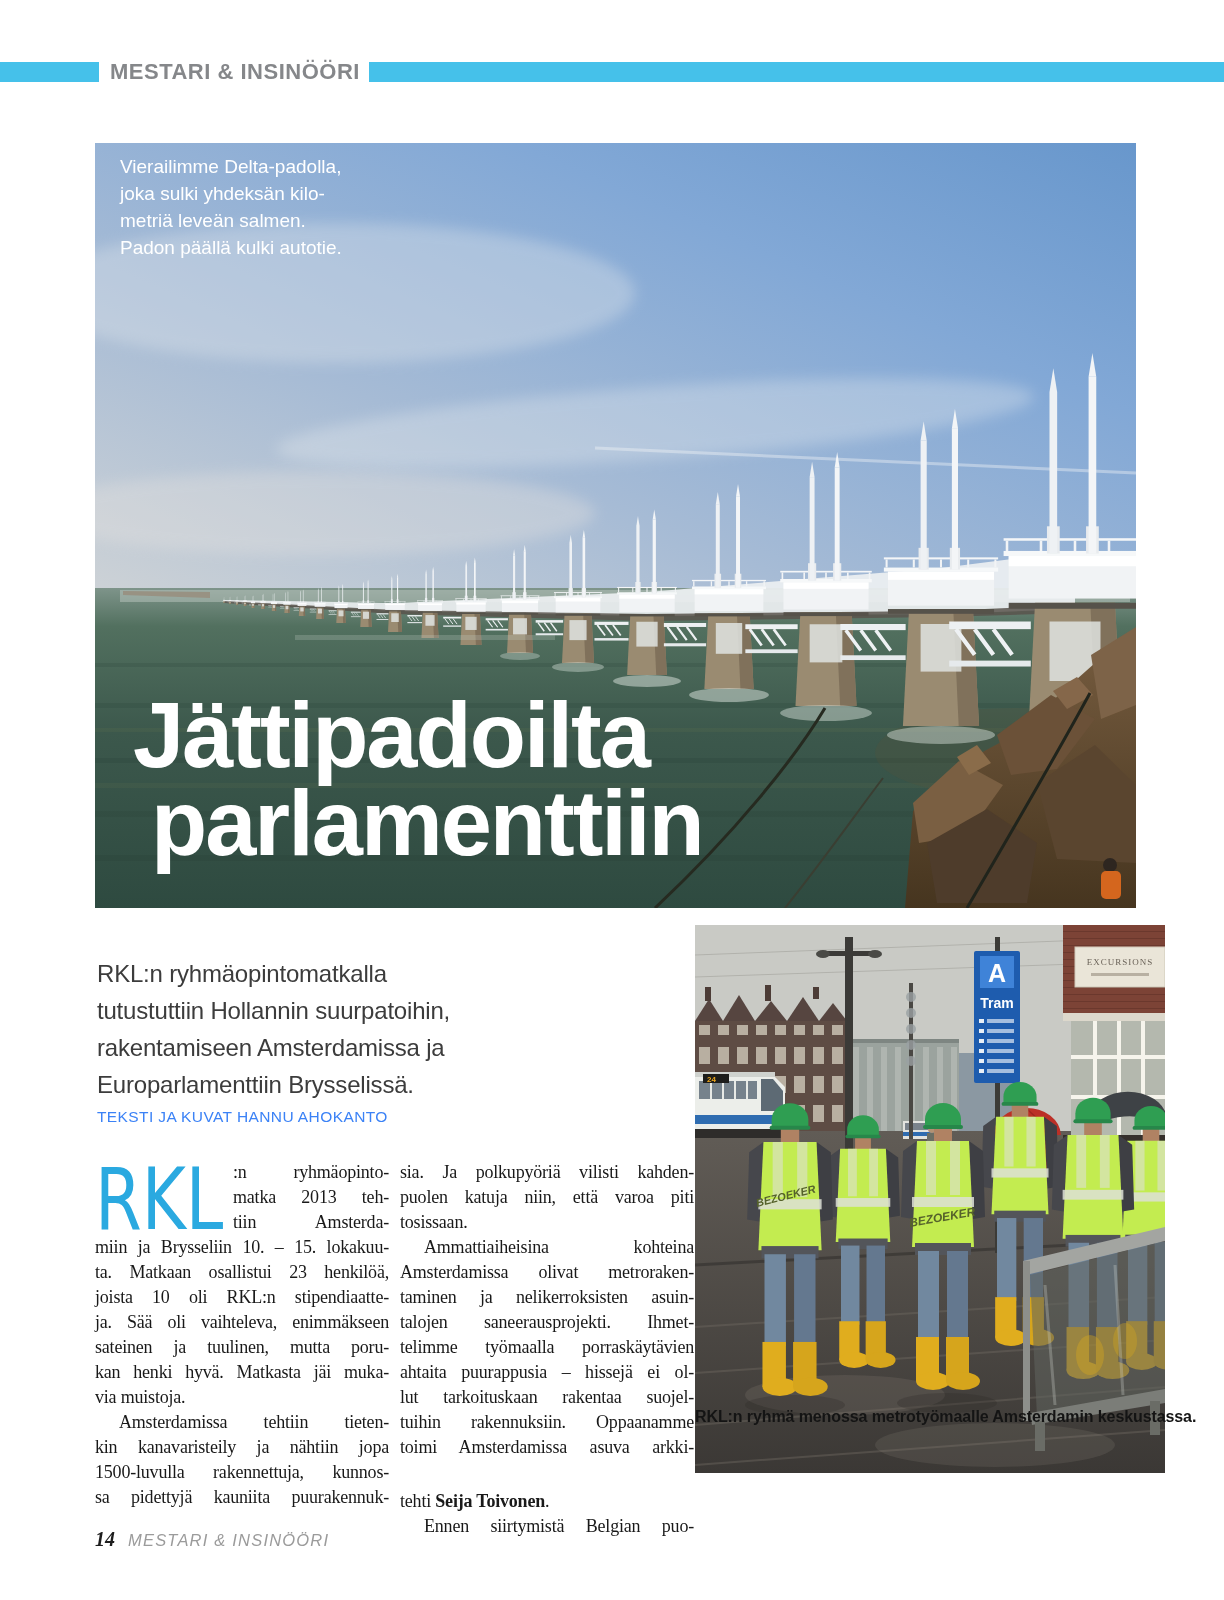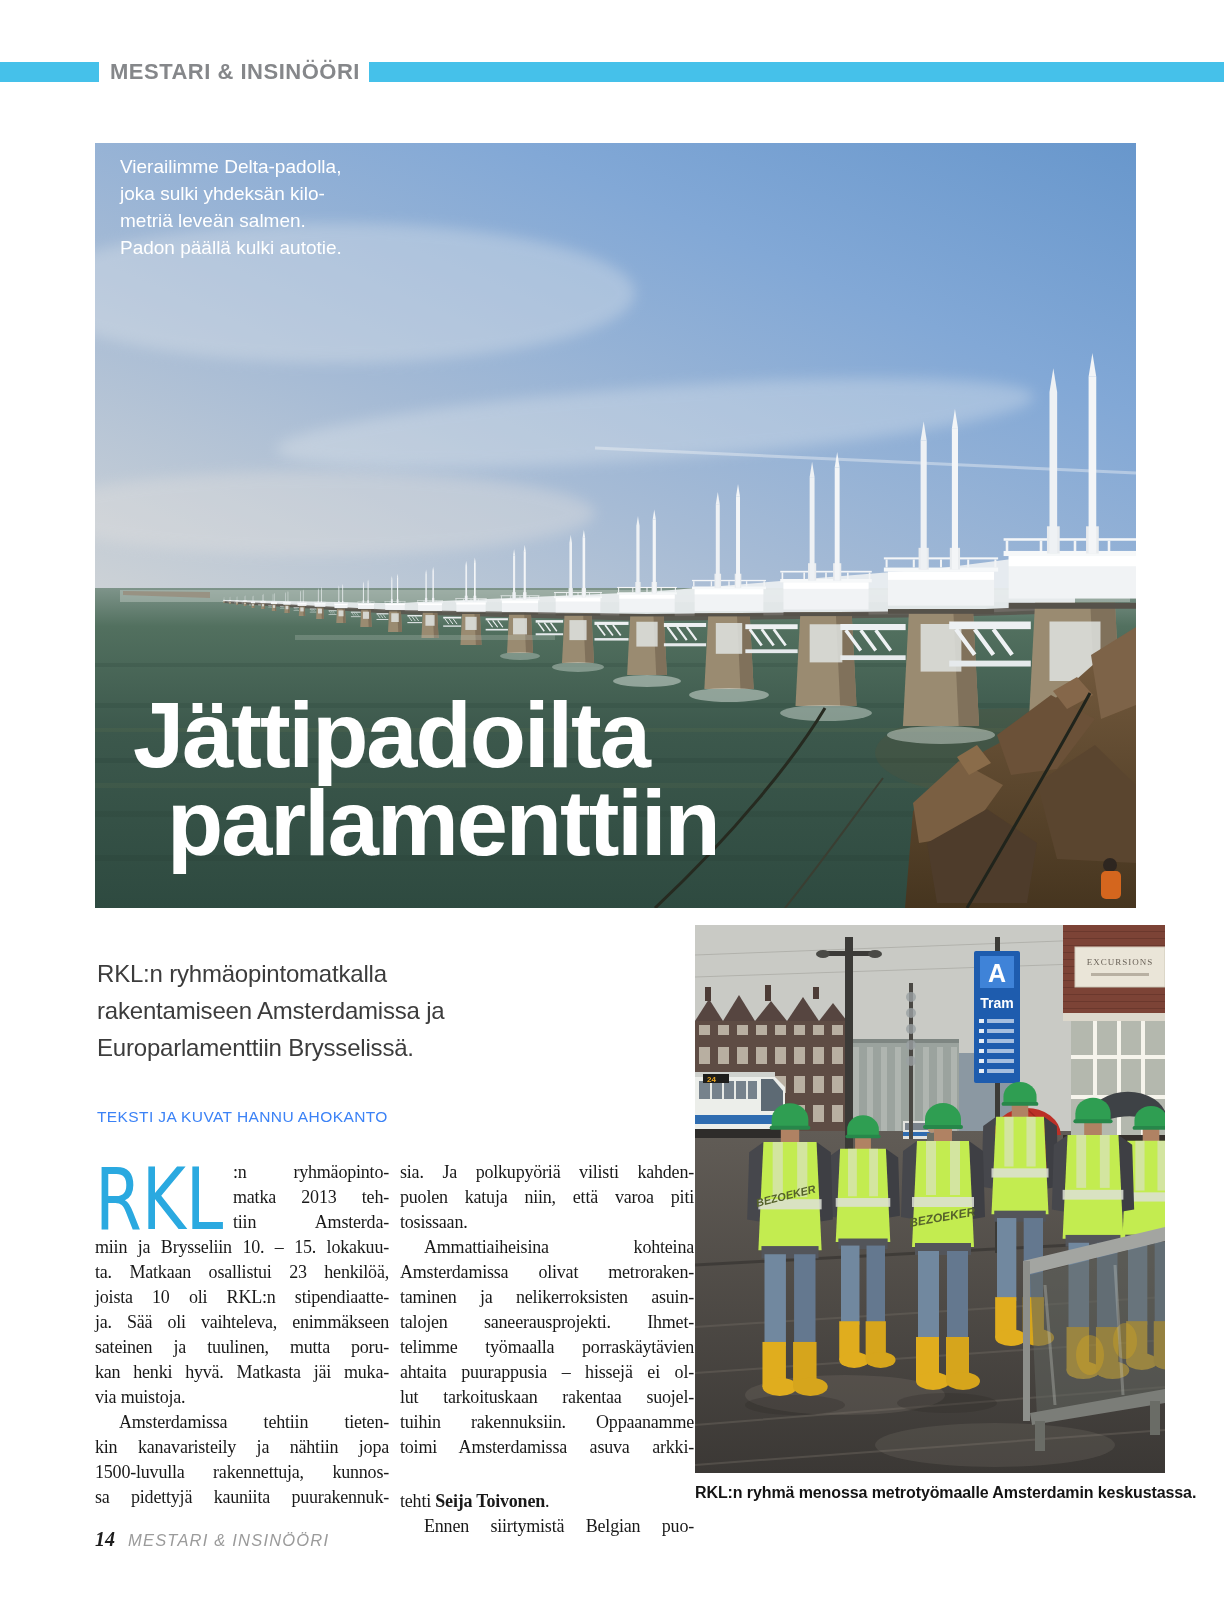--- a/index.html
+++ b/index.html
@@ -9,38 +9,38 @@
 
   #header-bar { left:0; top:62px; width:1224px; height:20px; background:#45c1ea; }
   #header-label { left:99px; top:53px; width:270px; height:37px; background:#ffffff;
     color:#85878a; font-weight:bold; font-size:22px; letter-spacing:.5px; line-height:37px; padding-left:11px; }
 
   #hero { left:95px; top:143px; width:1041px; height:765px; }
   #hero svg { display:block; }
 
   #hero-caption { left:120px; top:153px; color:#ffffff; font-weight:normal; font-size:19px; line-height:27px; }
   #headline { left:133px; top:691px; color:#ffffff; font-weight:bold; font-size:92px; line-height:88px; letter-spacing:-2px; }
-  #headline .line:nth-child(2) { margin-left:34px; }
+  #headline .line:nth-child(2) { margin-left:18px; }
 
   #lead { left:97px; top:955px; font-size:24px; line-height:37px; color:#3c3c3c; letter-spacing:-.2px; }
   #byline { left:97px; top:1108px; font-size:15.5px; color:#3b82f6; letter-spacing:.4px; }
 
   #article { left:95px; top:1160px; width:600px; display:flex; gap:11px;
     font-family:"Liberation Serif",serif; font-size:18px; line-height:25px; color:#191919; letter-spacing:-.2px; }
   .bodycol { width:294px; }
   .para .line { text-align:justify; text-align-last:justify; }
   .para:not(.cont) .line:last-child { text-align-last:left; }
   .para.ind .line:first-child { text-indent:24px; }
   .line-static { text-align:left;margin-top:29px; }
   .line-static b { font-weight:bold; }
   #dropcap-wrap { float:left; width:130px; height:68px; margin:4px 8px 0 0; }
 
   #photo2 { left:695px; top:925px; width:470px; height:548px; }
   #photo2 svg { display:block; }
-  #photo2-caption { left:695px; top:1484px; font-size:16px; font-weight:bold; color:#141414; white-space:nowrap; letter-spacing:-.1px; }
+  #photo2-caption { left:695px; top:1408px; font-size:16px; font-weight:bold; color:#141414; white-space:nowrap; letter-spacing:-.1px; }
 
   #footer { left:95px; top:1528px; font-size:16.5px; color:#9b9b9b; letter-spacing:1.2px;font-style:italic; }
   #footer .pagenum { font-family:"Liberation Serif",serif; color:#1d1d1d; font-weight:bold; font-size:20px; letter-spacing:0; margin-right:13px; }
 </style>
 </head>
 <body>
 
 <div class="abs" id="header-bar"></div>
 <div class="abs" id="header-label">MESTARI &amp; INSINÖÖRI</div>
 
@@ -163,20 +163,21 @@
     <div class="line">metriä leveän salmen.</div>
     <div class="line">Padon päällä kulki autotie.</div>
   </div>
 <div class="abs" id="headline">
     <div class="line">Jättipadoilta</div>
     <div class="line">parlamenttiin</div>
   </div>
 
 <div class="abs" id="lead">
     <div class="line">RKL:n ryhmäopintomatkalla</div>
+    <div class="line">tutustuttiin Hollannin suurpatoihin,</div>
     <div class="line">rakentamiseen Amsterdamissa ja</div>
     <div class="line">Europarlamenttiin Brysselissä.</div>
   </div>
 <div class="abs" id="byline">TEKSTI JA KUVAT HANNU AHOKANTO</div>
 
 <div class="abs" id="article">
   <div class="bodycol">
     <div class="para">
       <div id="dropcap-wrap">
         <svg width="130" height="68" viewBox="0 0 130 68">

